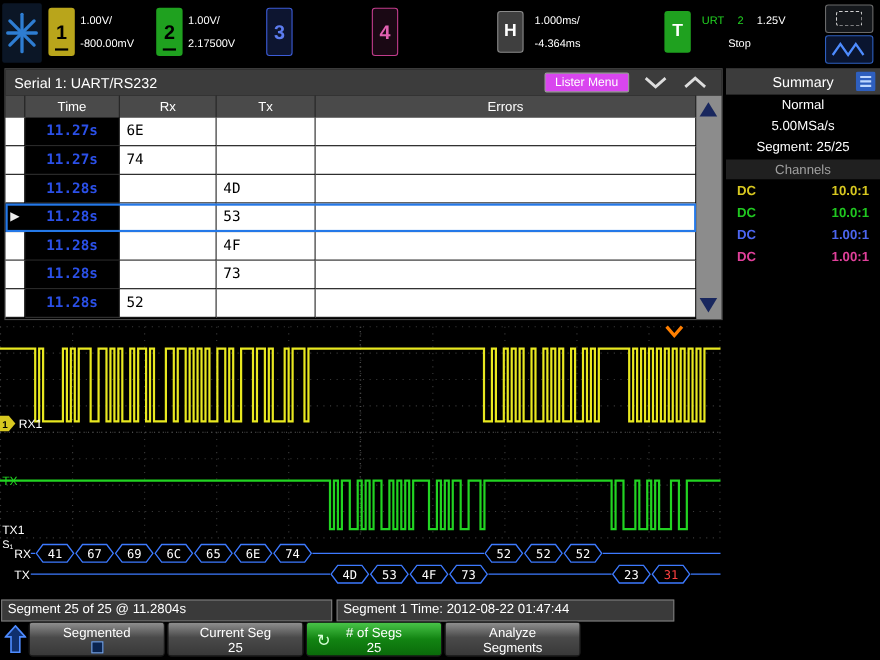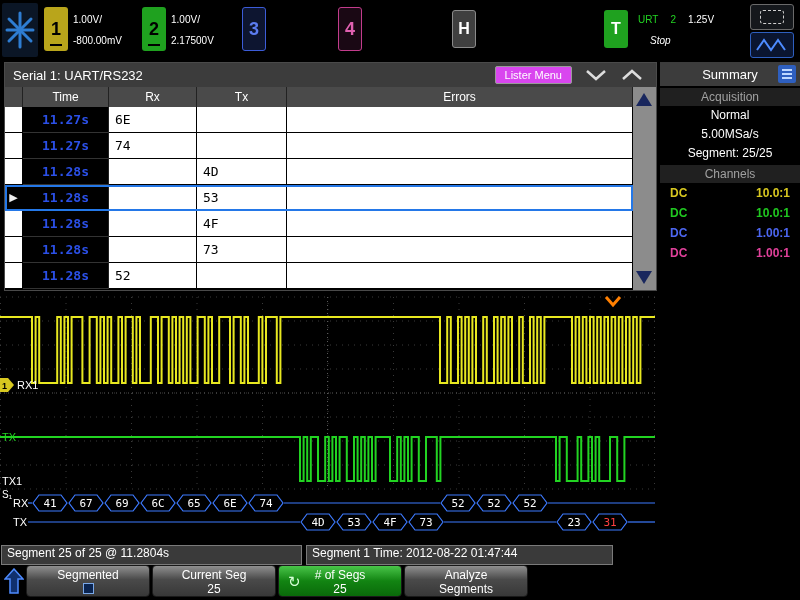--- a/index.html
+++ b/index.html
@@ -17,21 +17,21 @@
   .b-ch2 { left:142px; background:#1FA11F; color:#000; }
   .b-ch1::after,.b-ch2::after { content:''; position:absolute; bottom:5px; left:6px; width:12px; height:2px; background:#000; }
   .b-ch3 { left:242px; background:#0D1530; border:1px solid #3C5CD8; color:#5C7CF0; }
   .b-ch4 { left:338px; background:#1A0814; border:1px solid #C23C8C; color:#E060B0; }
   .b-h  { left:452px; top:10px; height:38px; background:#3F3F3F; border:1px solid #8A8A8A; color:#FFF; font-size:16px; }
   .b-t  { left:604px; top:10px; height:38px; background:#1FA11F; color:#FFF; font-size:16px; }
   .vals { position:absolute; top:9px; color:#FFF; font-size:10px; line-height:21px; white-space:nowrap; }
   .trigvals .tg { color:#22D422;text-align:right; }
   .trigvals .tsrc { margin-left:12px; }
   .trigvals .tw { color:#FFF; margin-left:12px; }
-  .trigvals .tstop span { margin-left:12px;font-style:italic; }
+  .trigvals .tstop span { margin-left:24px; }
   .tool { position:absolute; width:44px; height:26px; border-radius:3px;
           display:flex; align-items:center; justify-content:center; }
   .tool1 { left:750px; top:4px; background:#15181C; border:1px solid #6A6A6A; }
   .tool2 { left:750px; top:32px; background:#0A1530; border:1px solid #2E5FBF; }
   .dashrect { width:24px; height:14px; border:1px dashed #D0D0D0; border-radius:3px; }
 
   
   .lister { position:absolute; left:4px; top:62px; width:653px; height:229px;
             background:#000; border:1px solid #4A4A4A; }
   .l-title { height:24px; background:#3C3C3C; display:flex; align-items:center; color:#FFF; font-size:13px; }
@@ -113,20 +113,24 @@
       <div>-800.00mV</div>
     </div>
     <div class="badge b-ch2">2</div>
     <div class="vals" style="left:171px">
       <div>1.00V/</div>
       <div>2.17500V</div>
     </div>
     <div class="badge b-ch3">3</div>
     <div class="badge b-ch4">4</div>
     <div class="badge b-h">H</div>
+    <div class="vals" style="left:486px">
+      <div>1.000ms/</div>
+      <div>-4.364ms</div>
+    </div>
     <div class="badge b-t">T</div>
     <div class="vals trigvals" style="left:638px">
       <div>
         <span class="tg">URT</span><span class="tg tsrc">2</span><span class="tw">1.25V</span>
       </div>
       <div class="tstop"><span>Stop</span></div>
     </div>
     <div class="tool tool1">
       <span class="dashrect"></span>
     </div>
@@ -224,21 +228,20 @@
       <span>Summary</span>
       <span class="sb-menu">
         <svg width="18" height="18">
           <rect x="0" y="0" width="18" height="18" rx="2" fill="#2E5FBF"></rect>
           <line x1="4" y1="5" x2="14" y2="5" stroke="#BFD8FF" stroke-width="2"></line>
           <line x1="4" y1="9" x2="14" y2="9" stroke="#BFD8FF" stroke-width="2"></line>
           <line x1="4" y1="13" x2="14" y2="13" stroke="#BFD8FF" stroke-width="2"></line>
         </svg>
       </span>
     </div>
-    <div class="sb-head">Acquisition</div>
     <div class="sb-line">Normal</div>
     <div class="sb-line">5.00MSa/s</div>
     <div class="sb-line">Segment: 25/25</div>
     <div class="sb-head">Channels</div>
     <div id="sb-channels">
         <div class="sb-ch">
           <span style="color: rgb(216, 200, 32);">DC</span>
           <span style="color: rgb(216, 200, 32);">10.0:1</span>
         </div>
         <div class="sb-ch">

